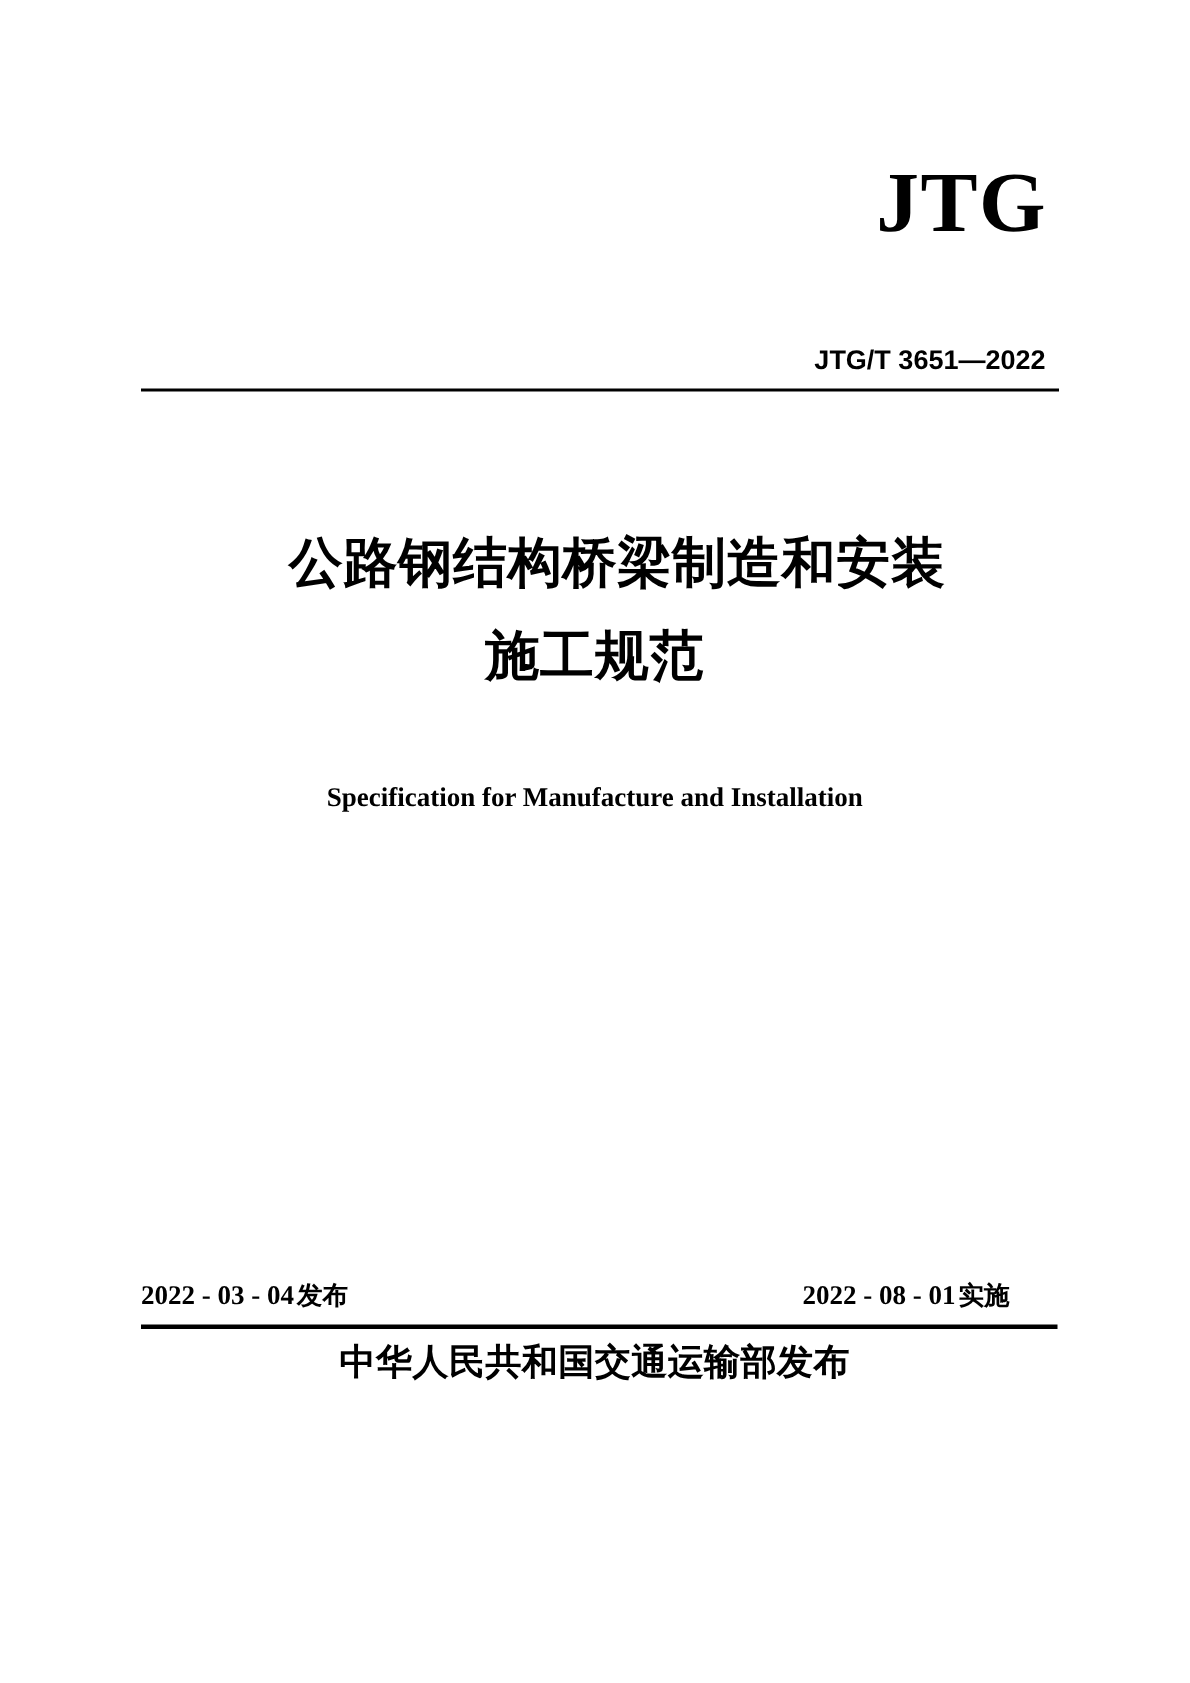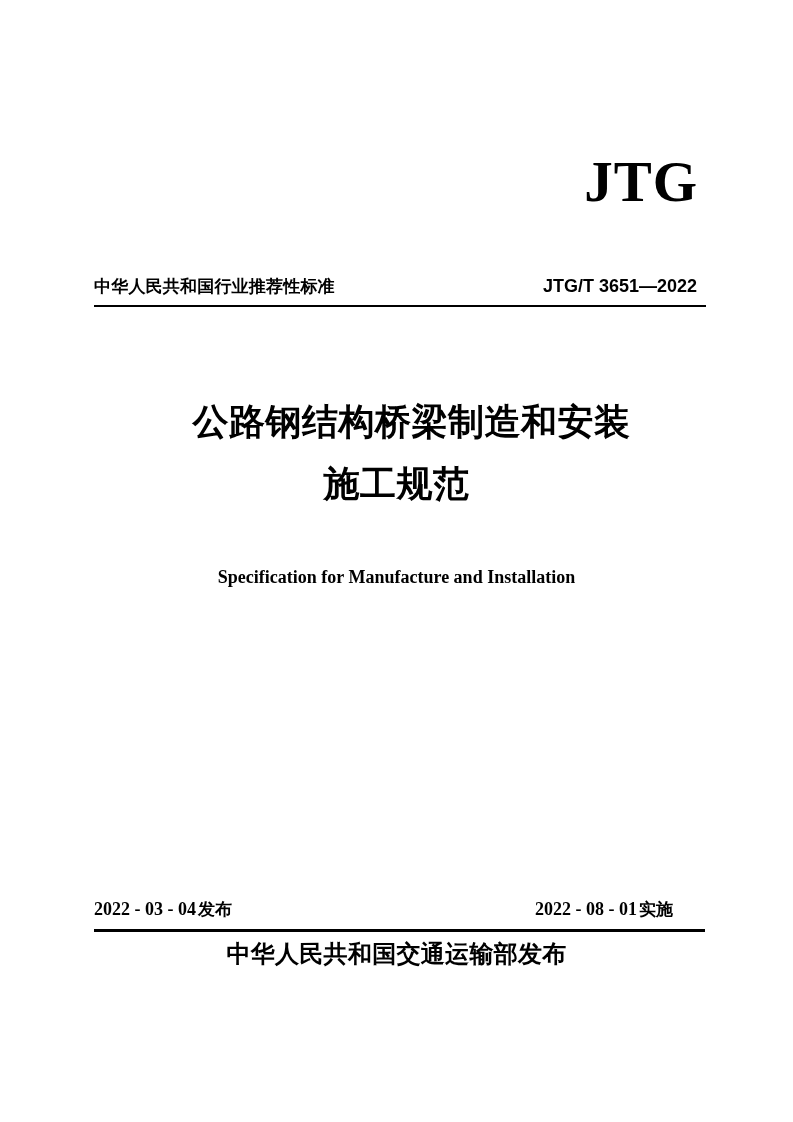--- a/index.html
+++ b/index.html
@@ -12,21 +12,20 @@
       height: 1122px;
       position: relative;
       overflow: hidden;
       color: #000000;
     }
     .page {
       position: absolute;
       left: 0; top: 0;
       width: 793px; height: 952px;
       background: #ffffff;
-      margin-top: 46px;
     }
     .abs { position: absolute; white-space: nowrap; }
 
     .jtg-logo {
       right: 95px;
       top: 104px;
       font-family: "Liberation Serif", "DejaVu Serif", serif;
       font-weight: bold;
       font-size: 57px;
       line-height: 64px;
@@ -128,21 +127,20 @@
       letter-spacing: 0.3px;
     }
   </style>
 </head>
 <body>
 
 <div class="page">
 
   <div class="abs jtg-logo">JTG</div>
 
-  <div class="abs std-category">中华人民共和国行业推荐性标准</div>
   <div class="abs std-number">JTG/T 3651—2022</div>
 
   <div class="abs rule-top"></div>
 
   <div class="abs title-cn line1">公路钢结构桥梁制造和安装</div>
   <div class="abs title-en line1">Specification for Manufacture and Installation</div>
 
   <div class="abs title-cn line2">施工规范</div>
 
   <div class="abs date-issue">

